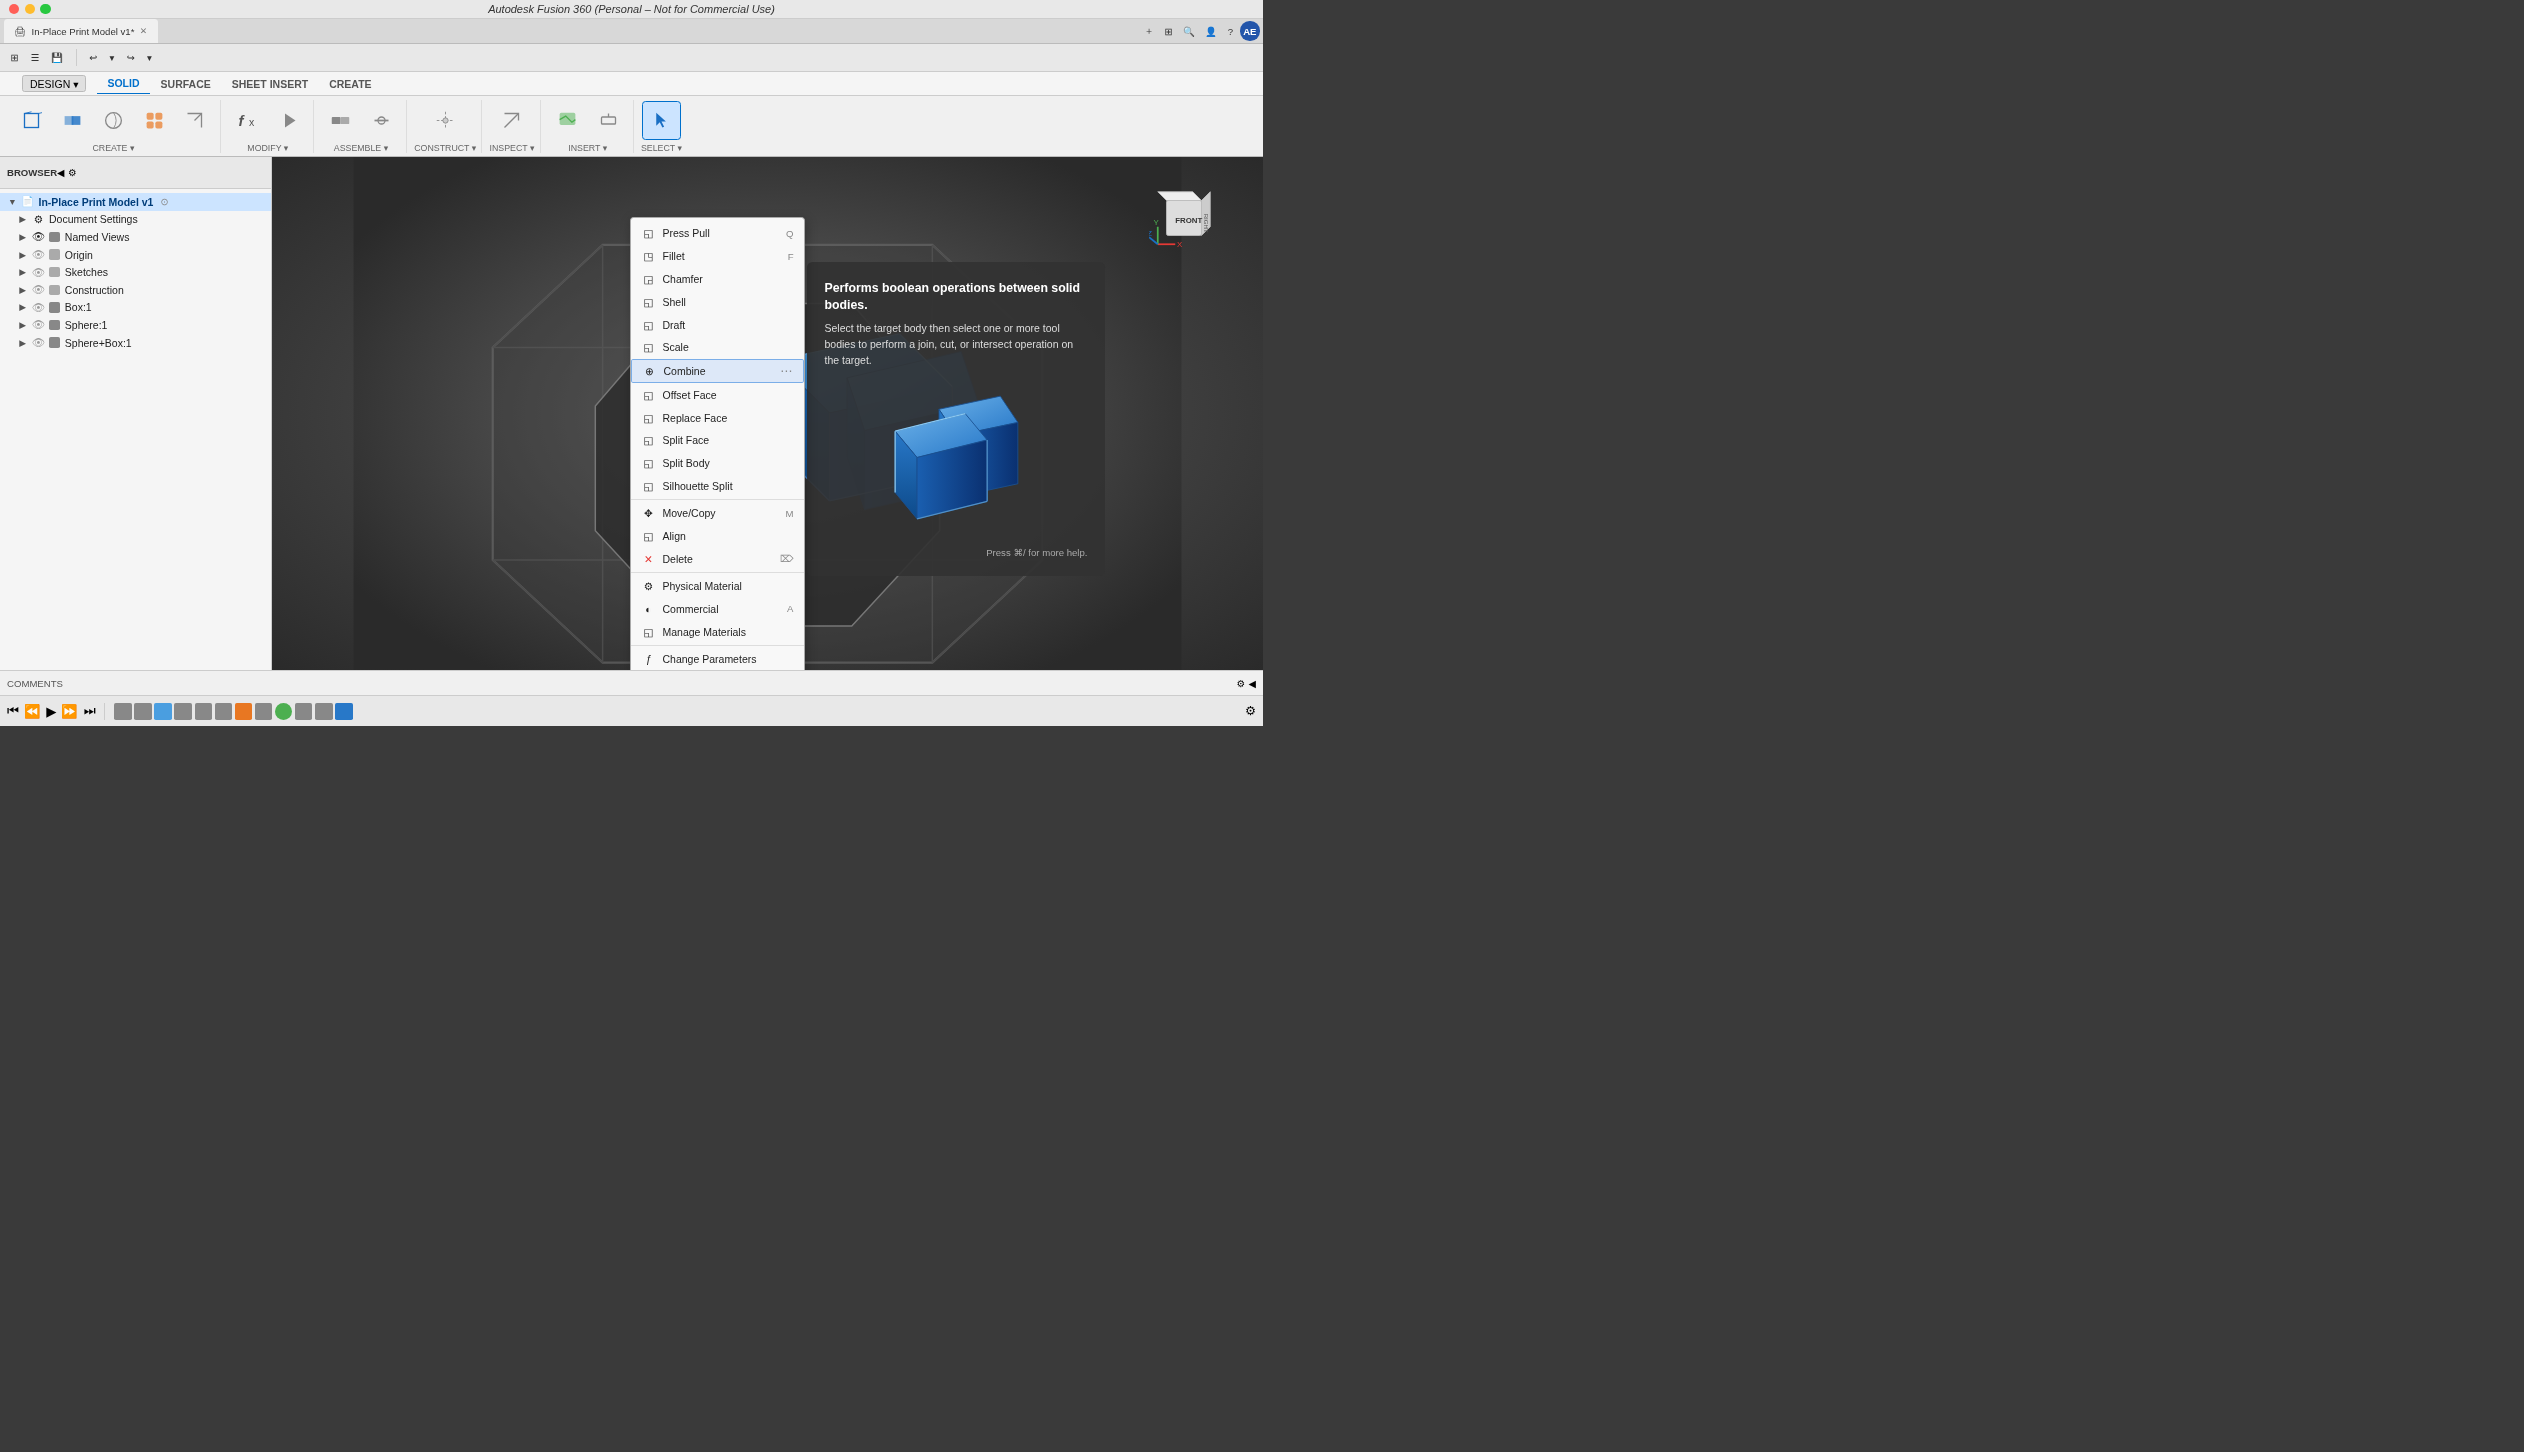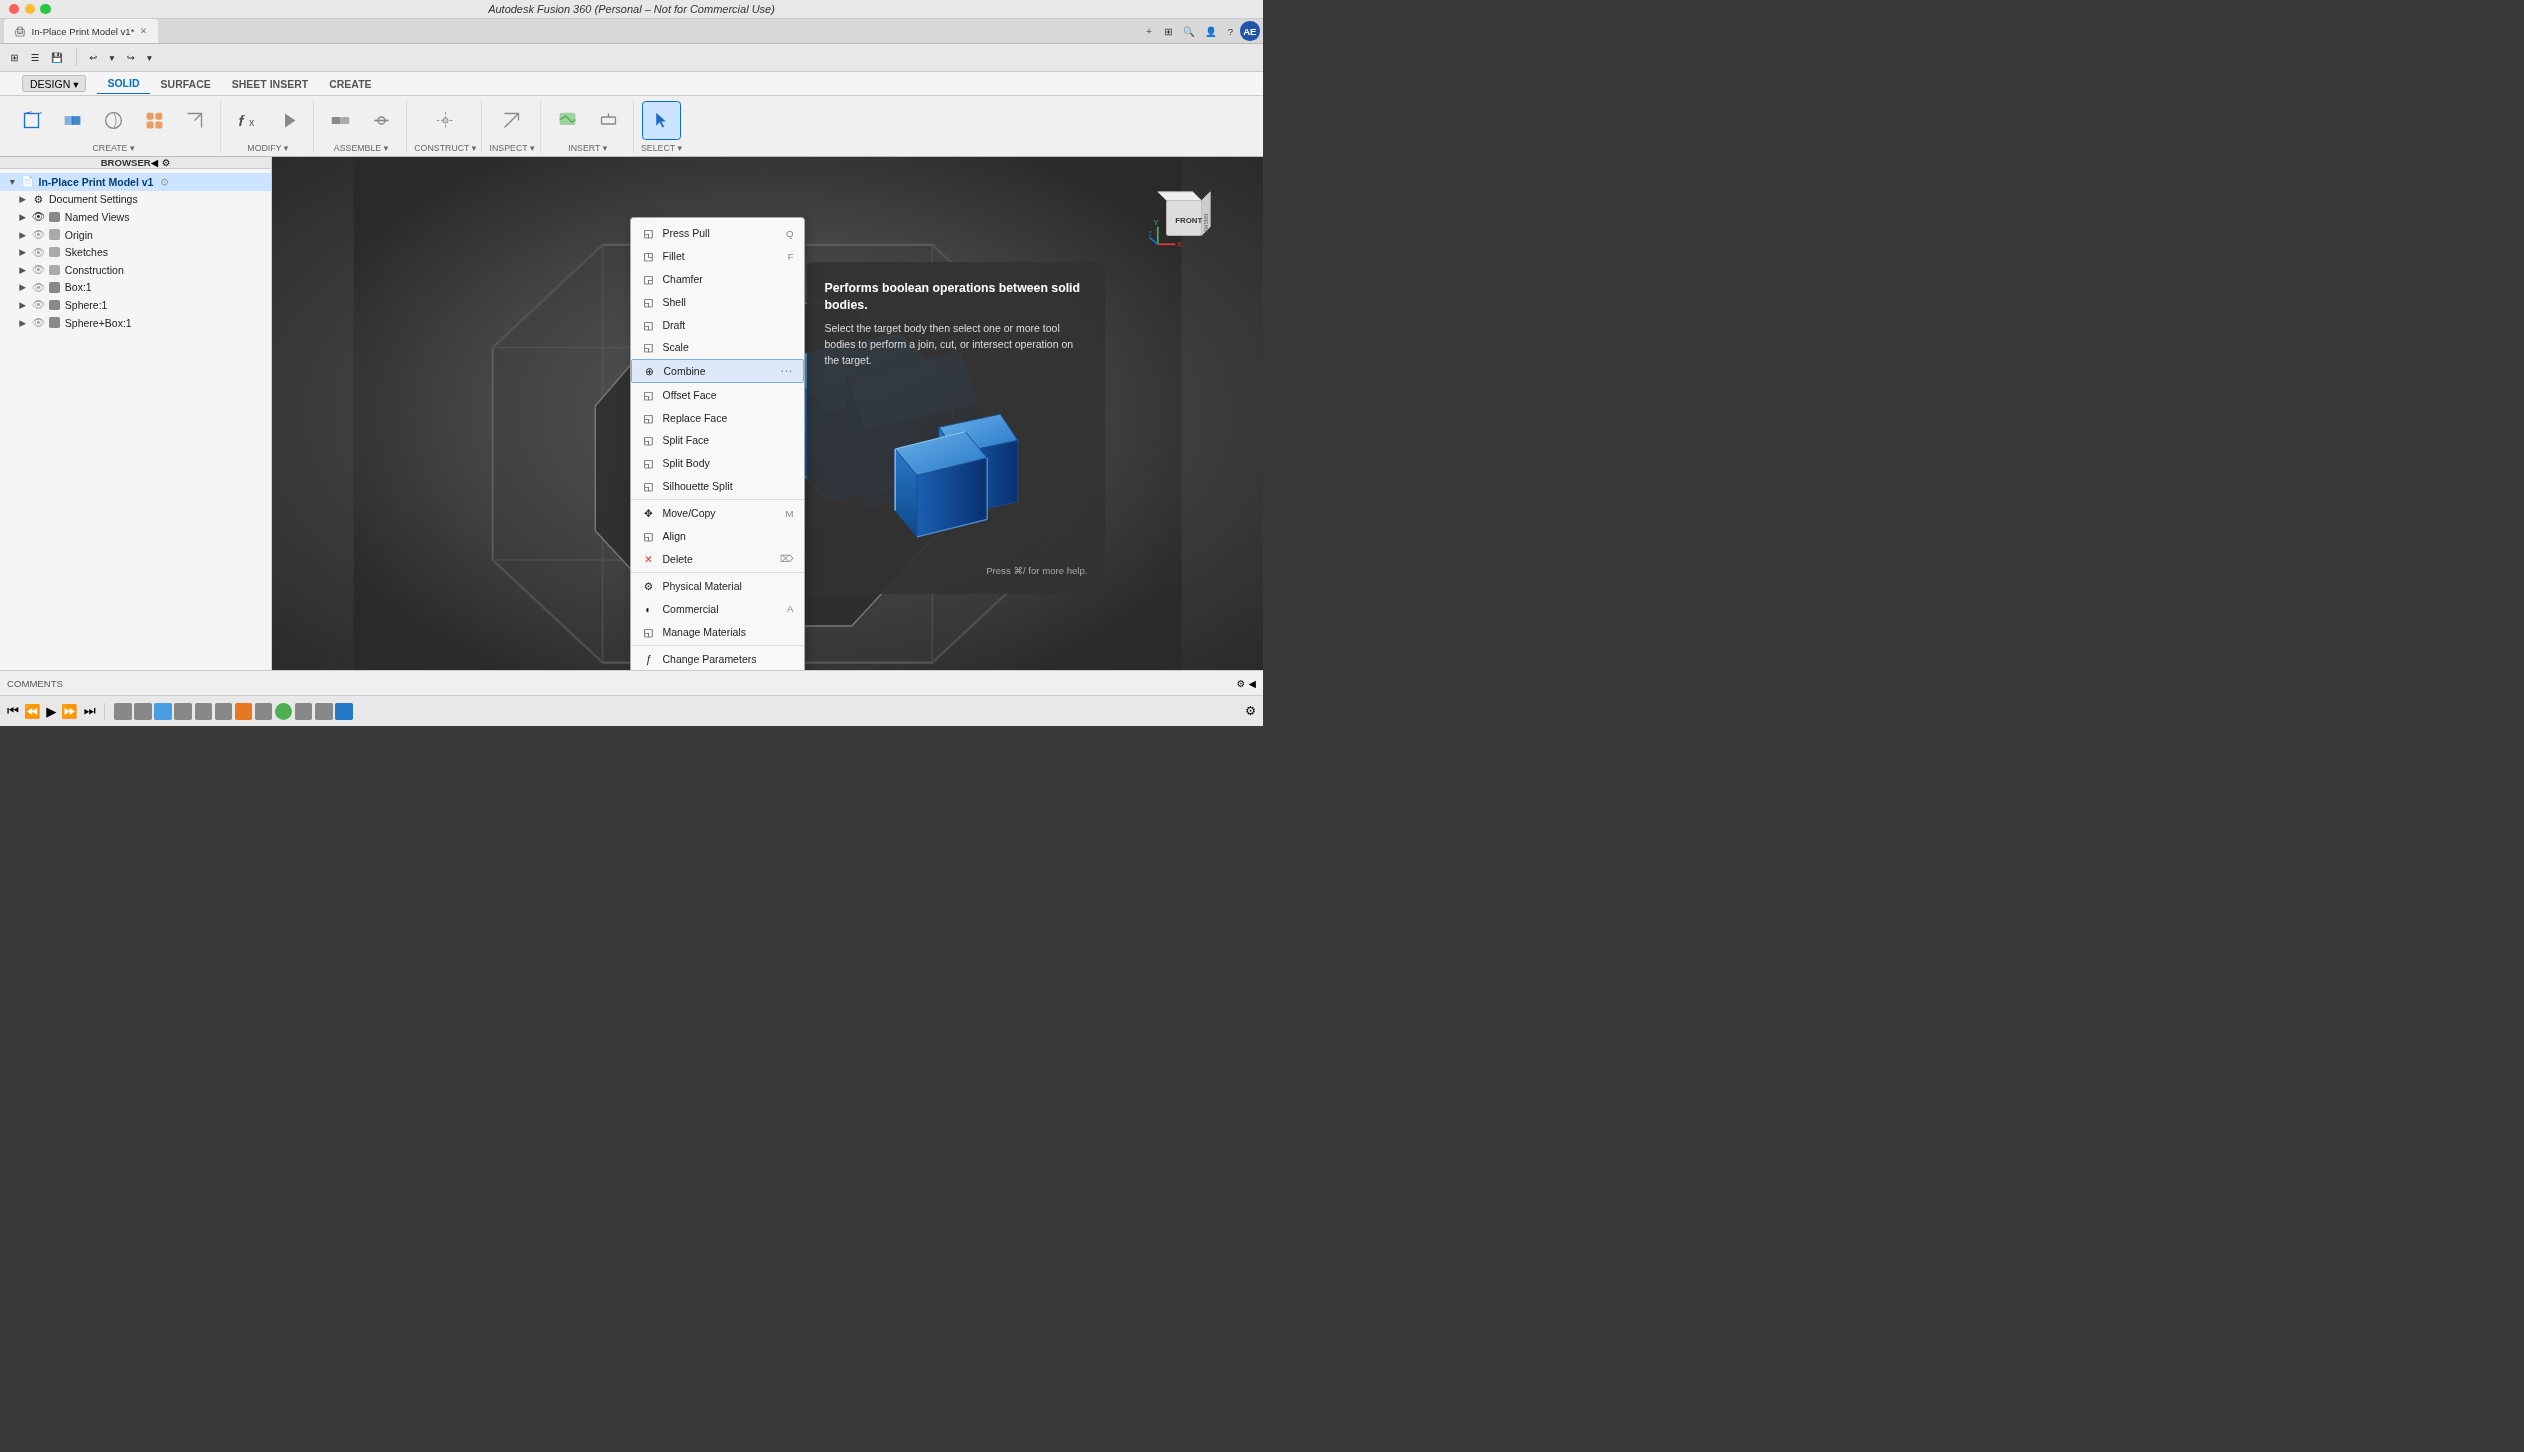--- a/index.html
+++ b/index.html
@@ -134,22 +134,22 @@
     .sidebar {
       width: 272px;
       background: #f5f5f5;
       border-right: 0.9px solid #ccc;
       display: flex;
       flex-direction: column;
     }
     .sidebar-header {
       display: flex;
       align-items: center;
-      justify-content: center;
-      padding: 0 7px;
+      justify-content: flex-start;
+      padding: 10px 7px;
       background: #e8e8e8;
       border-bottom: 0.9px solid #ccc;
       font-size: 9.6px;
       font-weight: 700;
       color: #333;
     }
     .sidebar-tree {
       flex: 1;
       overflow-y: auto;
       padding: 3.5px 0;
@@ -247,21 +247,21 @@
     .tooltip-title {
       font-weight: 700;
       font-size: 12.3px;
       margin-bottom: 7px;
       line-height: 1.4;
     }
     .tooltip-desc {
       font-size: 10.5px;
       line-height: 1.5;
       color: #ddd;
-      margin-bottom: 28px;
+      margin-bottom: 10px;
     }
     .tooltip-img {
       width: 175px;
       height: 158px;
       margin: 0 auto 10.5px;
       display: flex;
       align-items: center;
       justify-content: center;
     }
     .tooltip-footer {

